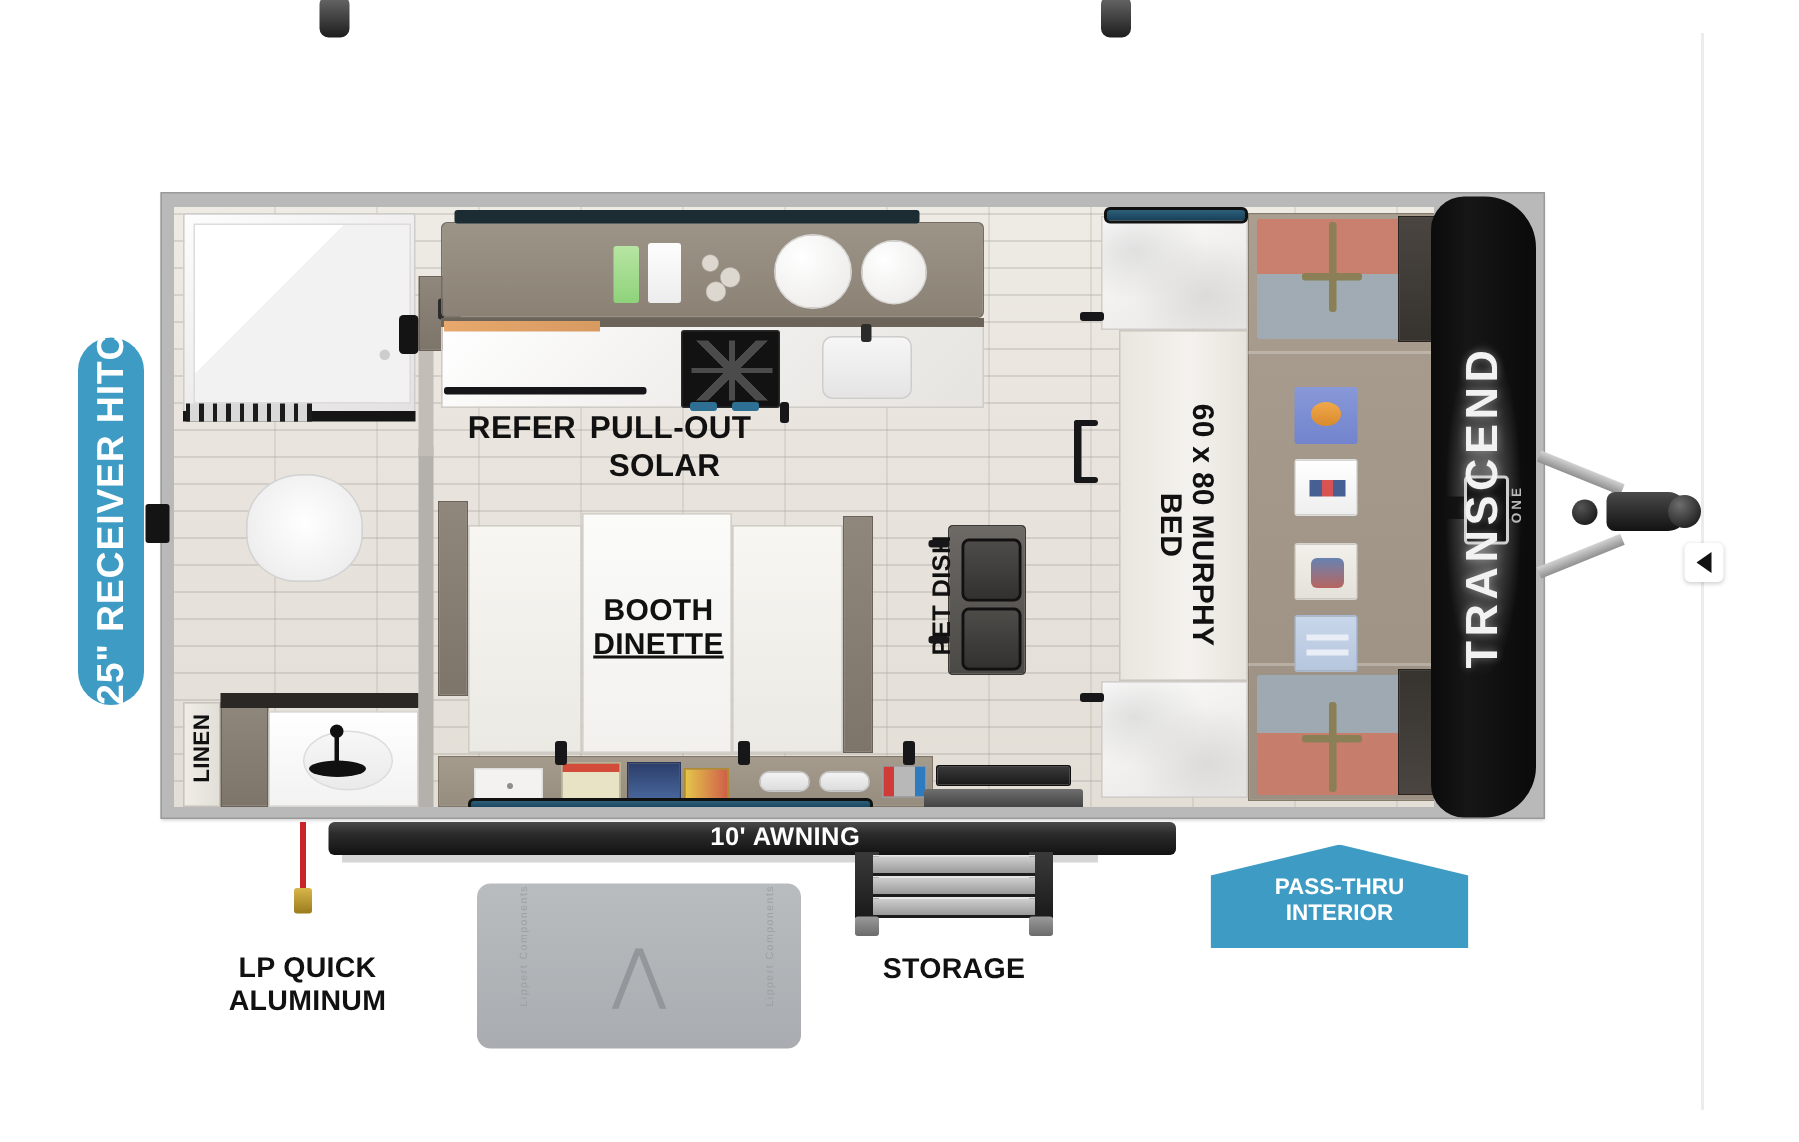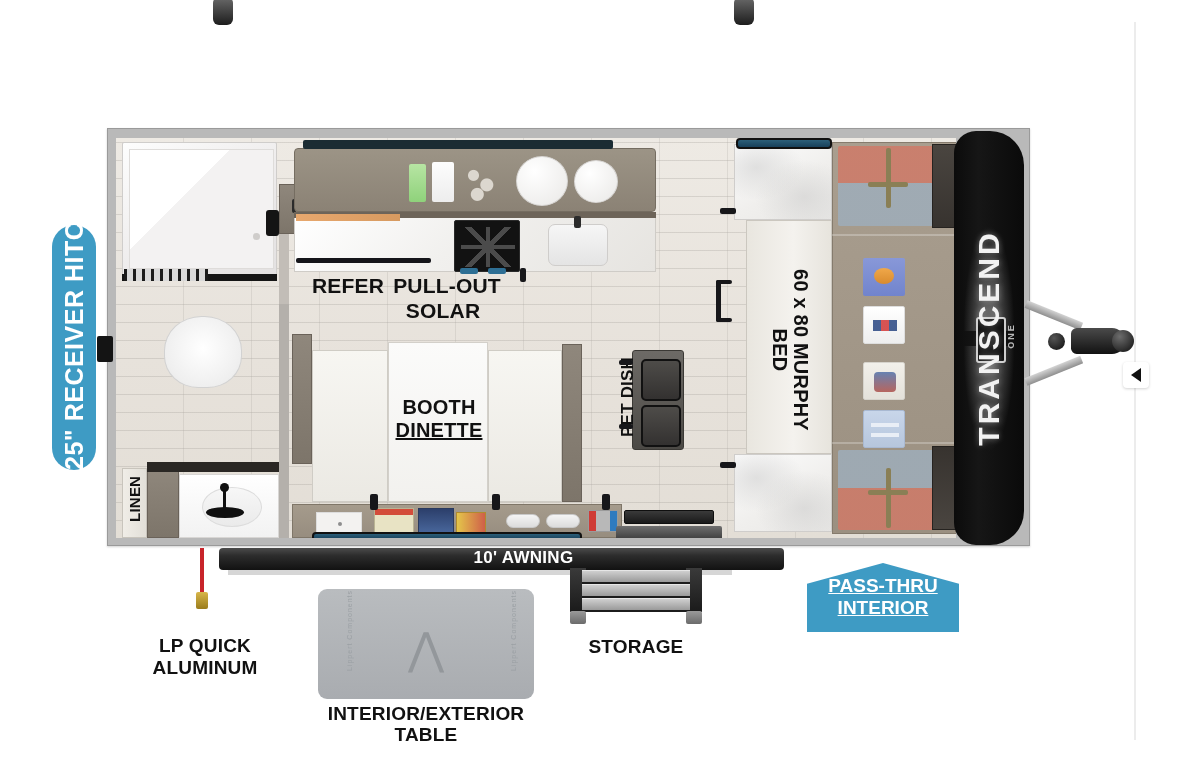--- a/index.html
+++ b/index.html
@@ -261,21 +261,21 @@
 
 <div id="stage">
 
 
 
 
   <div class="pill-vert" style="left:52px;top:225px;width:44px;height:245px;">
     <span class="vtext">1.25" RECEIVER HITCH</span>
   </div>
 
-  <div class="house" style="left:807px;top:563px;width:152px;height:69px;font-size:19px;text-decoration:underline;">
+  <div class="house" style="left:807px;top:563px;width:172px;height:69px;font-size:15px;">
     <span class="ctext">
       <span>PASS-THRU</span><br>
       <span>INTERIOR</span>
     </span>
   </div>
 
   <div id="trailer">
 
     <div id="interior">
 
@@ -476,21 +476,20 @@
   <div id="lphose"></div>
   <div id="lpfitting"></div>
   <div class="caption" style="left:130px;top:635px;width:150px;">LP QUICK</div>
   <div class="caption" style="left:130px;top:657px;width:150px;">ALUMINUM</div>
 
   <div id="exttable">
     <div class="tside" style="left:28px;top:82px;">Lippert Components</div>
     <div class="tside" style="left:192px;top:82px;">Lippert Components</div>
     <div class="tlogo">⋀</div>
   </div>
-  <div class="caption" style="left:304px;top:703px;width:244px;">INTERIOR/EXTERIOR TABLE</div>
 
   <div id="steps">
     <div class="steprail" style="left:4px;top:0;width:16px;height:44px;"></div>
     <div class="steprail" style="left:120px;top:0;width:16px;height:44px;"></div>
     <div class="steptread" style="top:2px;"></div>
     <div class="steptread" style="top:16px;"></div>
     <div class="steptread" style="top:30px;"></div>
     <div class="stepfoot" style="left:4px;top:43px;"></div>
     <div class="stepfoot" style="left:120px;top:43px;"></div>
   </div>

